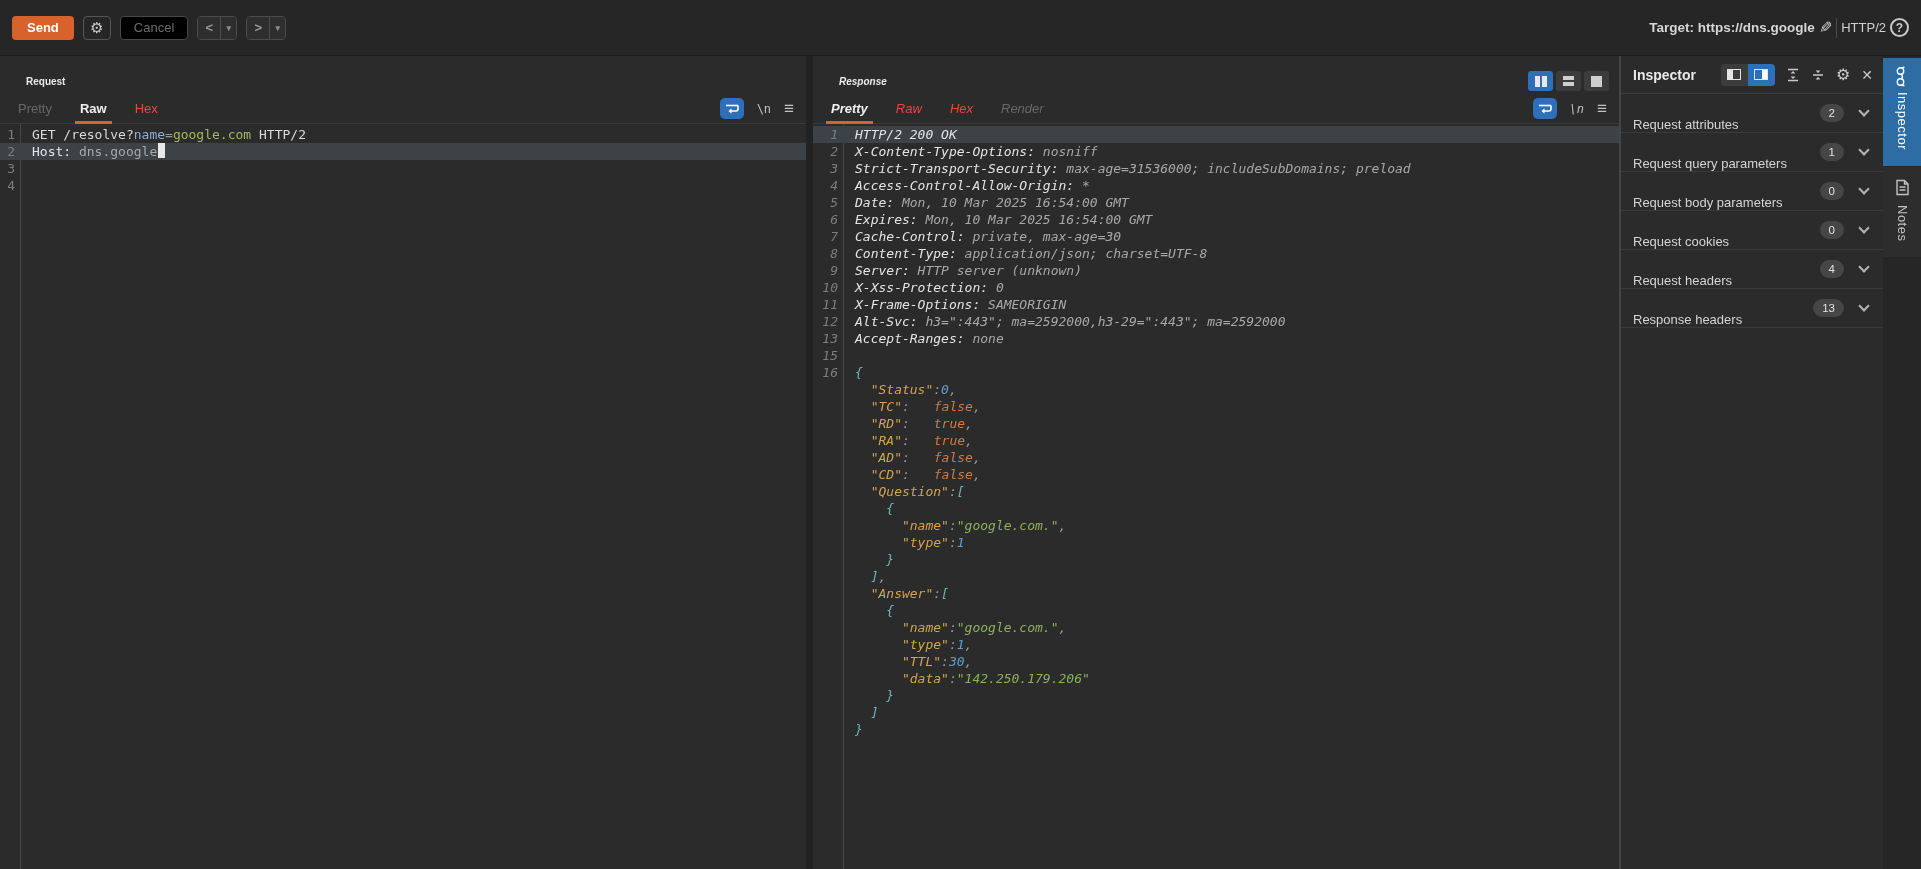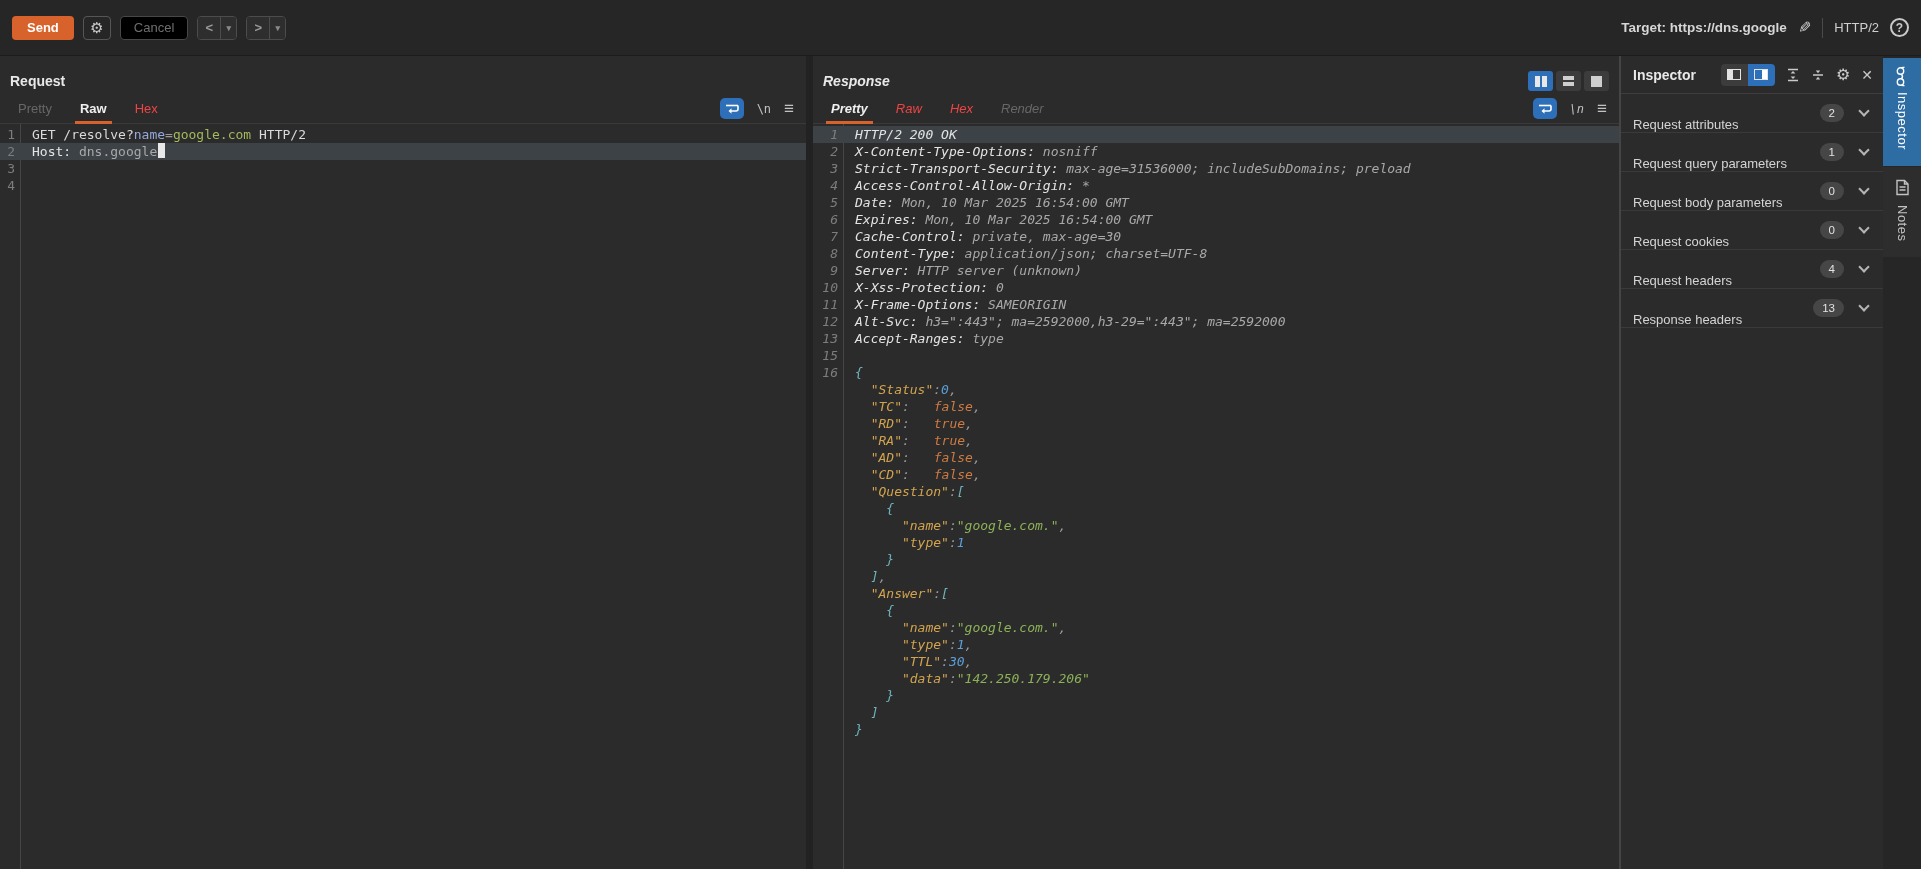--- a/index.html
+++ b/index.html
@@ -13,39 +13,39 @@
     border:none; border-radius:4px; height:24px; padding:0 15px; cursor:pointer; }
   .btn-square { width:28px; height:24px; border:1px solid #565656; border-radius:4px;
     background:transparent; color:#c9c9c9; font-size:15px; display:flex;
     align-items:center; justify-content:center; }
   .btn-cancel { border:1px solid #484848; border-radius:4px; background:#000000;
     color:#6f6f6f; font-size:13px; height:24px; padding:0 13px; }
   .nav-group { display:flex; border:1px solid #4c4c4c; border-radius:4px; overflow:hidden; height:24px; }
   .nav-seg { display:flex; align-items:center; justify-content:center; width:22px;
     color:#9a9a9a; font-size:13px; font-weight:bold; background:#2e2e2e; }
   .nav-seg.caret { width:16px; font-size:9px; border-left:1px solid #4c4c4c; color:#8a8a8a; }
-  .toolbar-right { margin-left:auto; display:flex; align-items:center; gap:11px; }
+  .toolbar-right { margin-left:auto; display:flex; align-items:center; gap:4px; }
   .target-text { color:#d6d6d6; font-size:13.5px; font-weight:bold; }
   .pencil { color:#d0d0d0; font-size:16px; transform:scaleX(-1); }
   .sep-v { width:1px; height:20px; background:#4a4a4a; }
   .proto { color:#cfcfcf; font-size:13px; }
   .help { width:19px; height:19px; border:2px solid #c9c9c9; border-radius:50%;
     color:#c9c9c9; font-size:12px; font-weight:bold; display:flex; align-items:center; justify-content:center; }
 
   
   .main { display:flex; height:824px; background:#2b2b2b; }
   .panel { display:flex; flex-direction:column; background:#2b2b2b; }
   .panel.req { width:806px; }
   .panel.resp { width:806px;font-style:italic; }
   .v-split { width:7px; background:#222; }
   .v-split2 { width:2px; background:#454545; }
   .bottom-strip { height:7px; border-top:1px solid #4f4f4f; background:#1f1f1f; }
 
   .panel-header { height:38px; display:flex; align-items:center; padding:12px 10px 0;
-    font-size:14px; font-weight:bold; color:#e9e9e9; }
+    font-size:10px; font-weight:bold; color:#e9e9e9;margin-left:16px; }
   .tabbar { display:flex; align-items:center; height:30px; border-bottom:1px solid #3a3a3a;
     padding:0 12px 0 4px; }
   .tab { padding:0 14px; height:100%; display:flex; align-items:center;
     font-size:13px; color:#ef4444; position:relative; cursor:pointer; }
   .tab.active { color:#efefef; font-weight:bold; }
   .tab.active::after { content:""; position:absolute; left:9px; right:9px; bottom:-1px;
     height:3px; background:#d8622c; }
   .tab.dim { color:#676767; }
   .tab-icons { margin-left:auto; display:flex; align-items:center; gap:13px; }
   .wrap-btn { width:24px; height:21px; background:#2d6fb8; border-radius:5px;
@@ -218,21 +218,21 @@
         <div class="code-row"><span class="gutter">3</span><span class="code-text"><span class="seg hn">Strict-Transport-Security:</span><span class="seg hv"> max-age=31536000; includeSubDomains; preload</span></span></div>
         <div class="code-row"><span class="gutter">4</span><span class="code-text"><span class="seg hn">Access-Control-Allow-Origin:</span><span class="seg hv"> *</span></span></div>
         <div class="code-row"><span class="gutter">5</span><span class="code-text"><span class="seg hn">Date:</span><span class="seg hv"> Mon, 10 Mar 2025 16:54:00 GMT</span></span></div>
         <div class="code-row"><span class="gutter">6</span><span class="code-text"><span class="seg hn">Expires:</span><span class="seg hv"> Mon, 10 Mar 2025 16:54:00 GMT</span></span></div>
         <div class="code-row"><span class="gutter">7</span><span class="code-text"><span class="seg hn">Cache-Control:</span><span class="seg hv"> private, max-age=30</span></span></div>
         <div class="code-row"><span class="gutter">8</span><span class="code-text"><span class="seg hn">Content-Type:</span><span class="seg hv"> application/json; charset=UTF-8</span></span></div>
         <div class="code-row"><span class="gutter">9</span><span class="code-text"><span class="seg hn">Server:</span><span class="seg hv"> HTTP server (unknown)</span></span></div>
         <div class="code-row"><span class="gutter">10</span><span class="code-text"><span class="seg hn">X-Xss-Protection:</span><span class="seg hv"> 0</span></span></div>
         <div class="code-row"><span class="gutter">11</span><span class="code-text"><span class="seg hn">X-Frame-Options:</span><span class="seg hv"> SAMEORIGIN</span></span></div>
         <div class="code-row"><span class="gutter">12</span><span class="code-text"><span class="seg hn">Alt-Svc:</span><span class="seg hv"> h3=":443"; ma=2592000,h3-29=":443"; ma=2592000</span></span></div>
-        <div class="code-row"><span class="gutter">13</span><span class="code-text"><span class="seg hn">Accept-Ranges:</span><span class="seg hv"> type</span></span></div>
+        <div class="code-row"><span class="gutter">13</span><span class="code-text"><span class="seg hn">Accept-Ranges:</span><span class="seg hv"> none</span></span></div>
         <div class="code-row"><span class="gutter">15</span><span class="code-text"></span></div>
         <div class="code-row"><span class="gutter">16</span><span class="code-text"><span class="seg br">{</span></span></div>
         <div class="code-row"><span class="gutter"></span><span class="code-text"><span class="seg key">  "Status"</span><span class="seg pn">:</span><span class="seg num">0</span><span class="seg pn">,</span></span></div>
         <div class="code-row"><span class="gutter"></span><span class="code-text"><span class="seg key">  "TC"</span><span class="seg pn">:</span><span class="seg bool">false</span><span class="seg pn">,</span></span></div>
         <div class="code-row"><span class="gutter"></span><span class="code-text"><span class="seg key">  "RD"</span><span class="seg pn">:</span><span class="seg bool">true</span><span class="seg pn">,</span></span></div>
         <div class="code-row"><span class="gutter"></span><span class="code-text"><span class="seg key">  "RA"</span><span class="seg pn">:</span><span class="seg bool">true</span><span class="seg pn">,</span></span></div>
         <div class="code-row"><span class="gutter"></span><span class="code-text"><span class="seg key">  "AD"</span><span class="seg pn">:</span><span class="seg bool">false</span><span class="seg pn">,</span></span></div>
         <div class="code-row"><span class="gutter"></span><span class="code-text"><span class="seg key">  "CD"</span><span class="seg pn">:</span><span class="seg bool">false</span><span class="seg pn">,</span></span></div>
         <div class="code-row"><span class="gutter"></span><span class="code-text"><span class="seg key">  "Question"</span><span class="seg pn">:</span><span class="seg br">[</span></span></div>
         <div class="code-row"><span class="gutter"></span><span class="code-text"><span class="seg br">    {</span></span></div>

